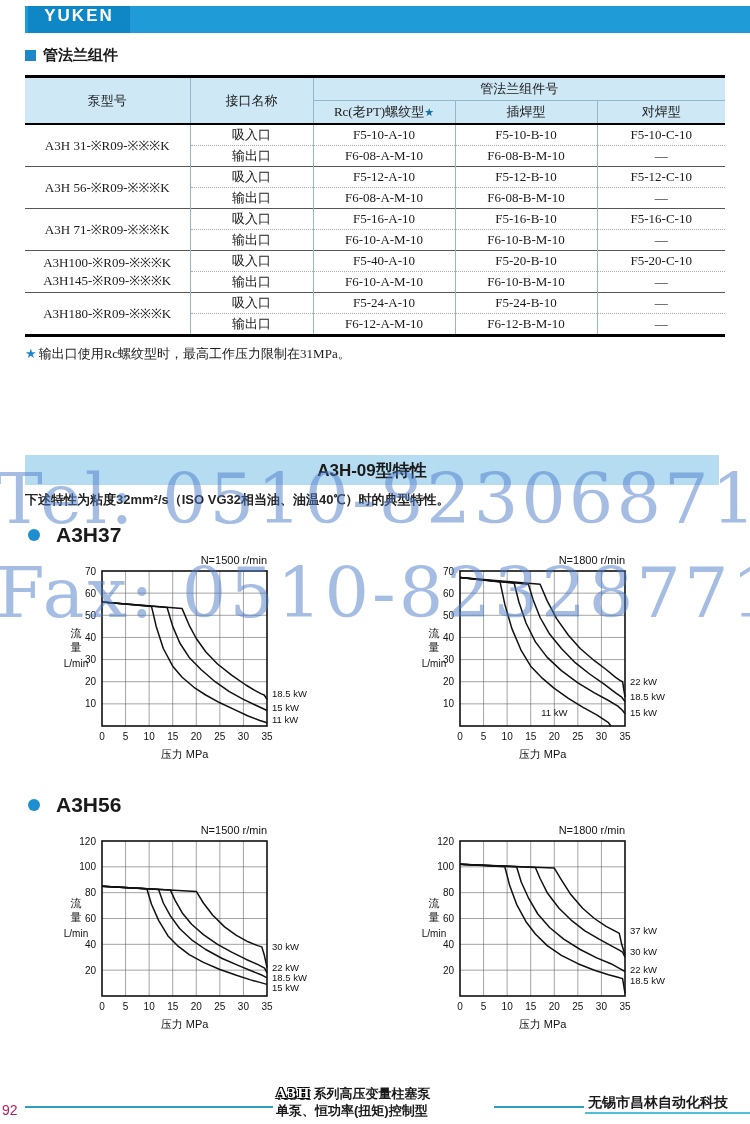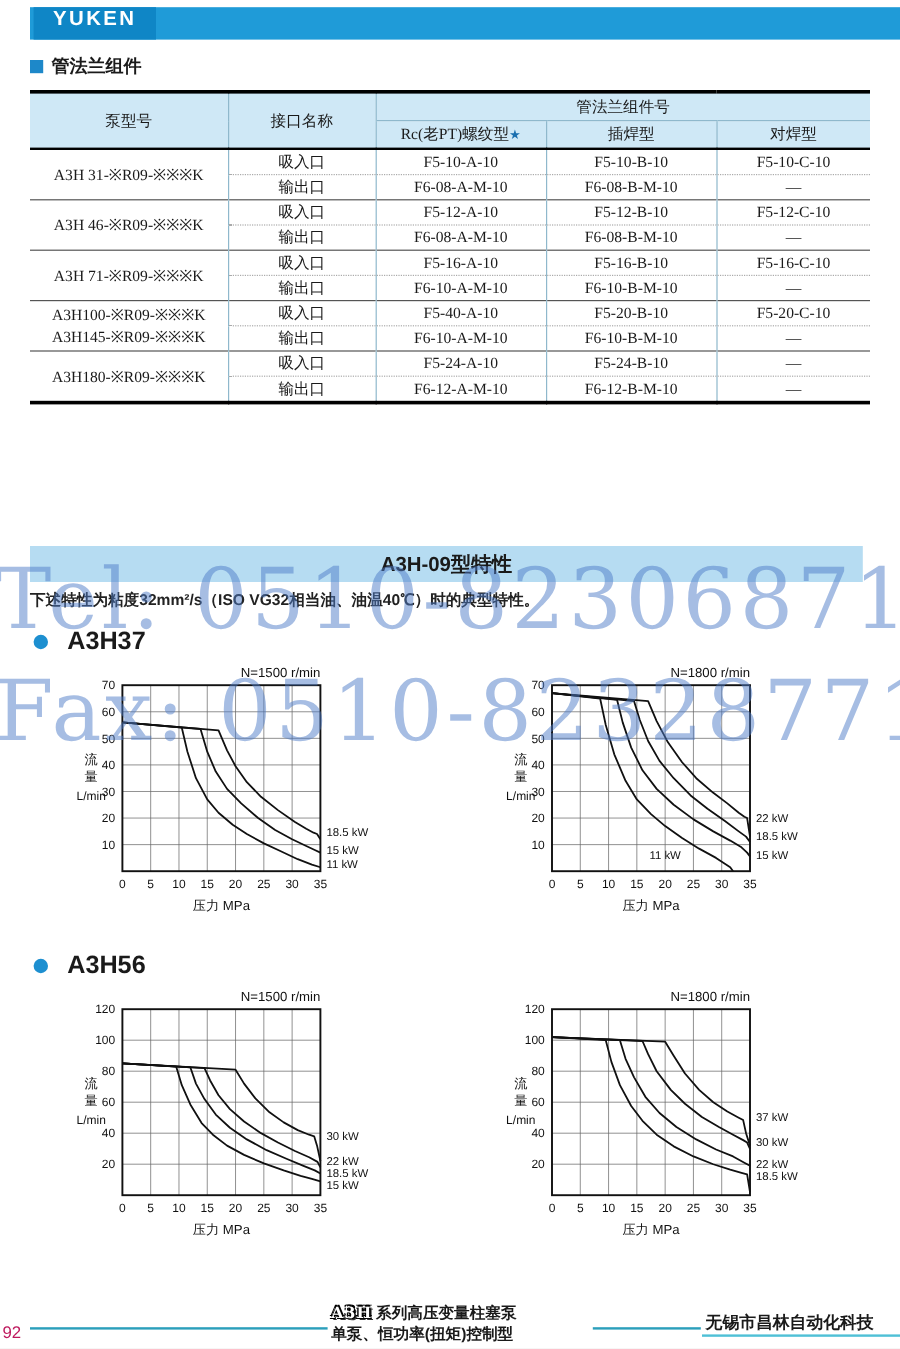--- a/index.html
+++ b/index.html
@@ -127,21 +127,21 @@
             <td class="bl">F5-10-C-10</td>
           </tr>
           <tr class="inner">
             <td class="bl">输出口</td>
             <td class="bl">F6-08-A-M-10</td>
             <td class="bl">F6-08-B-M-10</td>
             <td class="bl">—</td>
           </tr>
           <tr class="gstart">
             <td class="pumpcell" rowspan="2">
-              <div>A3H 46-※R09-※※※K</div>
+              <div>A3H 56-※R09-※※※K</div>
             </td>
             <td class="bl">吸入口</td>
             <td class="bl">F5-12-A-10</td>
             <td class="bl">F5-12-B-10</td>
             <td class="bl">F5-12-C-10</td>
           </tr>
           <tr class="inner">
             <td class="bl">输出口</td>
             <td class="bl">F6-08-A-M-10</td>
             <td class="bl">F6-08-B-M-10</td>
@@ -189,20 +189,23 @@
           </tr>
           <tr class="inner">
             <td class="bl">输出口</td>
             <td class="bl">F6-12-A-M-10</td>
             <td class="bl">F6-12-B-M-10</td>
             <td class="bl">—</td>
           </tr>
         </tbody>
       </table>
 
+    <p class="footnote">
+      <span class="fstar">★</span><span>输出口使用Rc螺纹型时，最高工作压力限制在31MPa。</span>
+    </p>
   </section>
 
   <section class="chars">
     <div class="char-banner">A3H-09型特性</div>
     <p class="subtitle">下述特性为粘度32mm²/s（ISO VG32相当油、油温40℃）时的典型特性。</p>
 
     <div class="group-label">
       <span class="dot"></span>
       <span>A3H37</span>
     </div>

